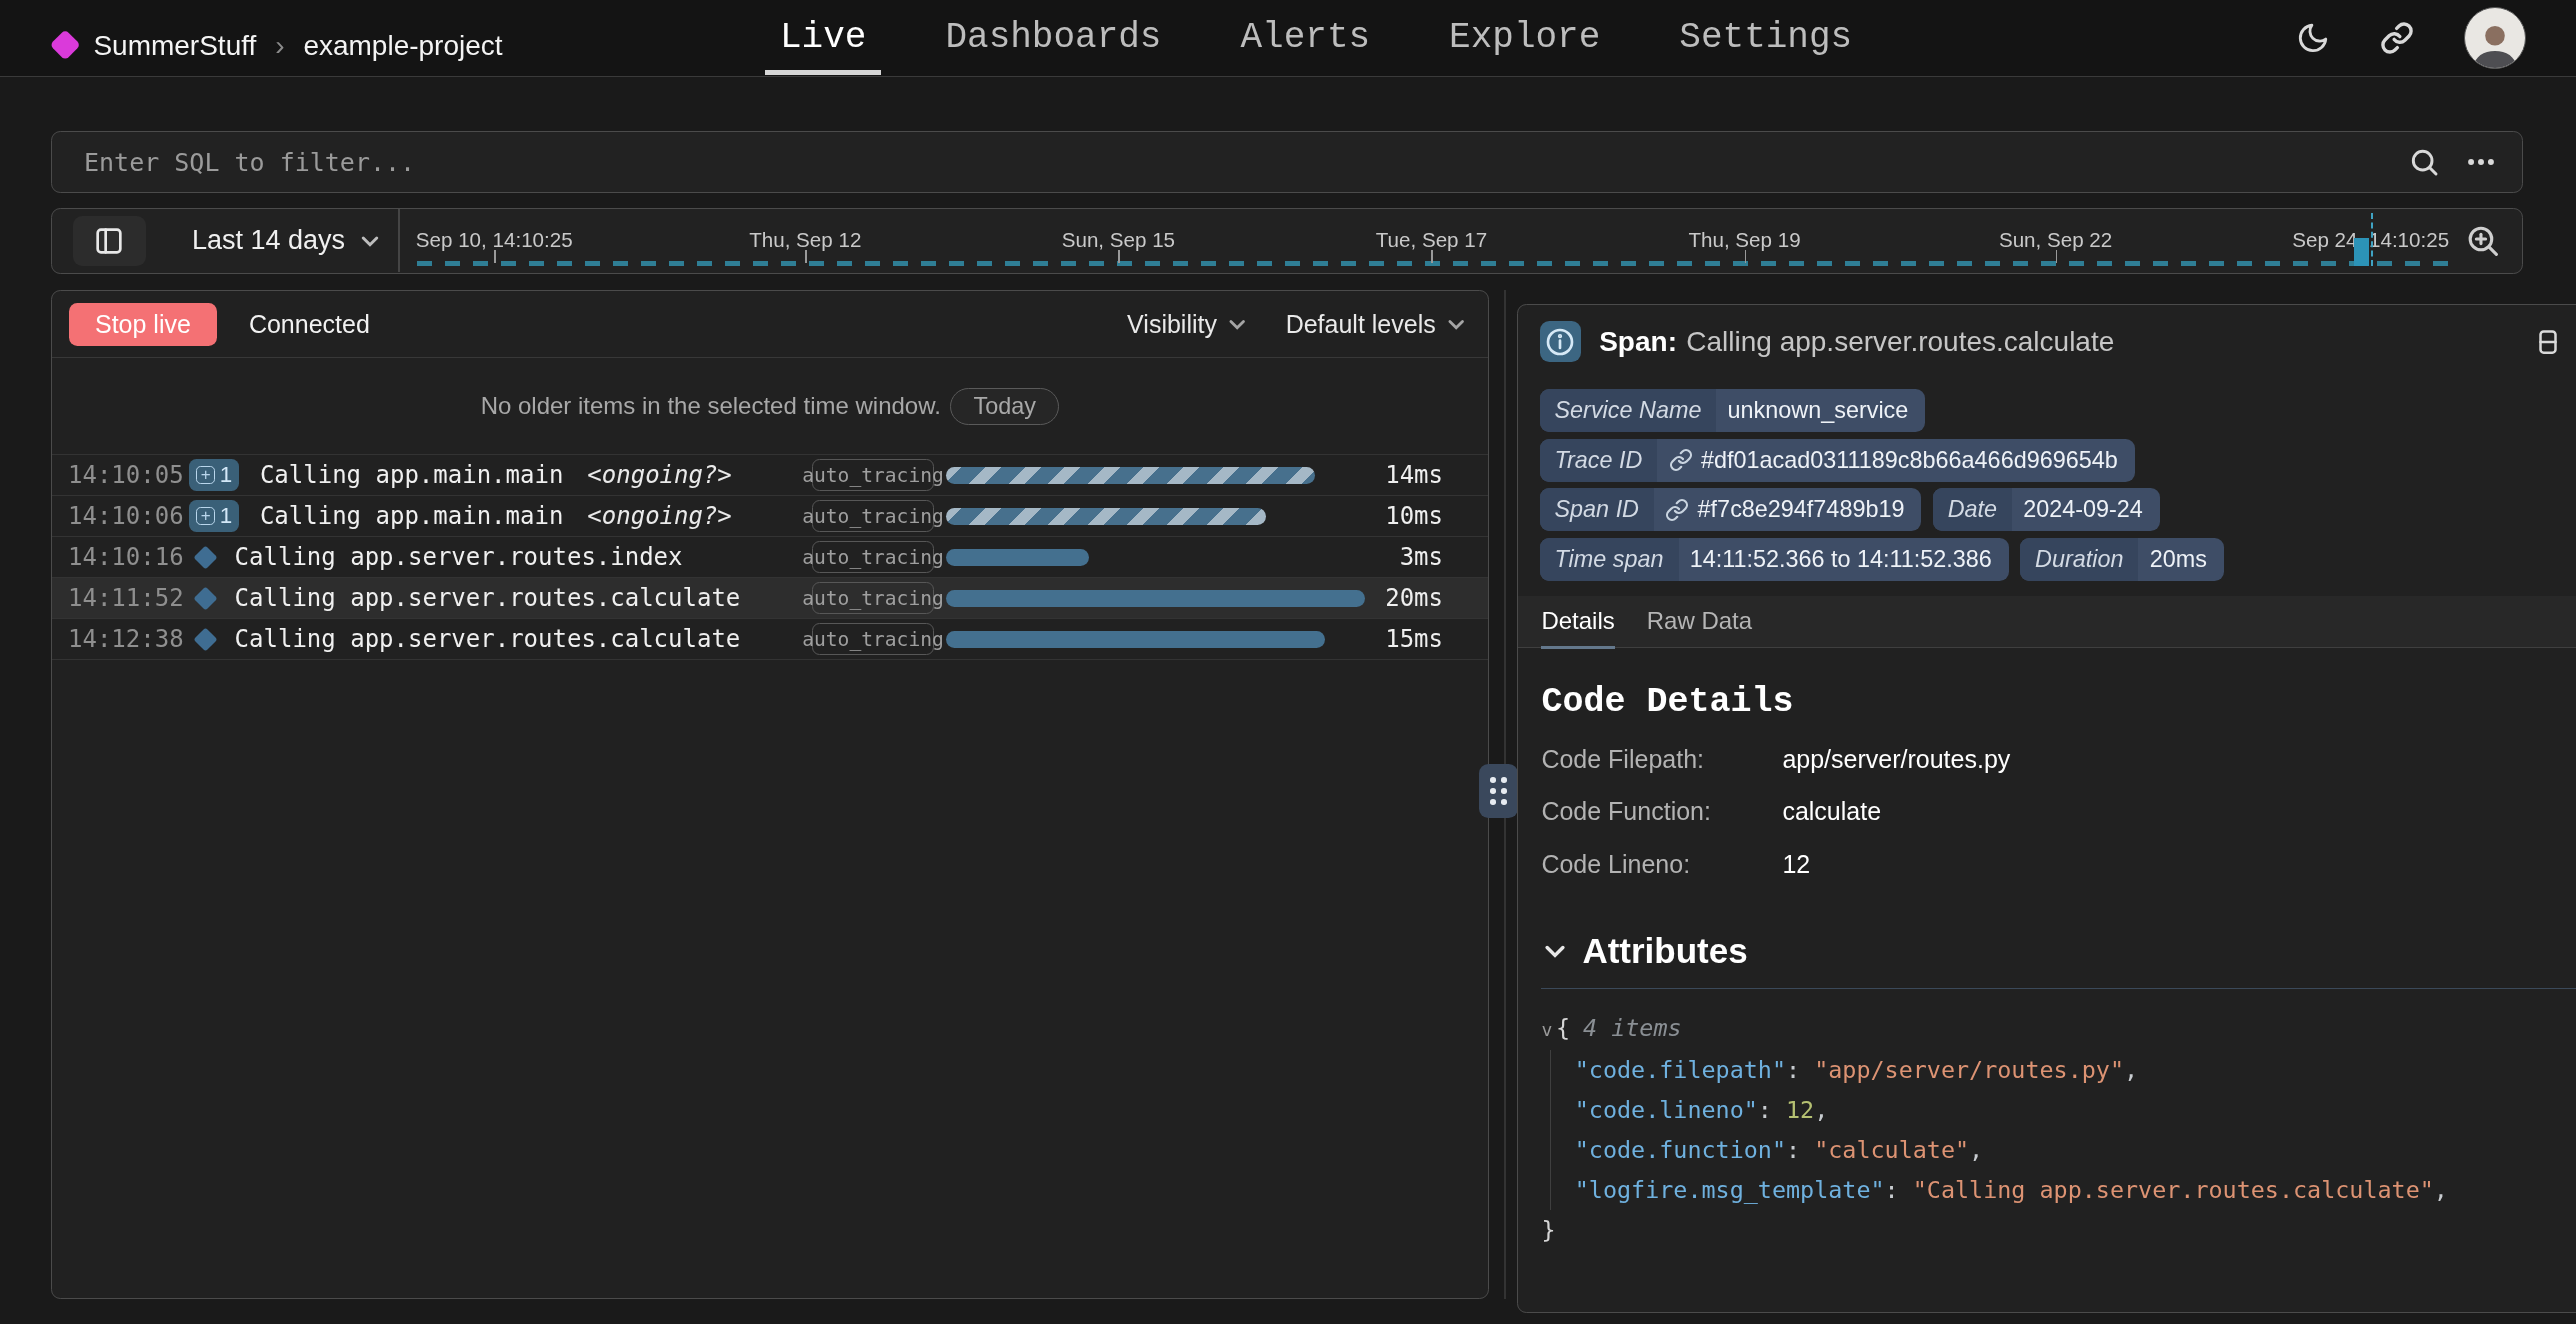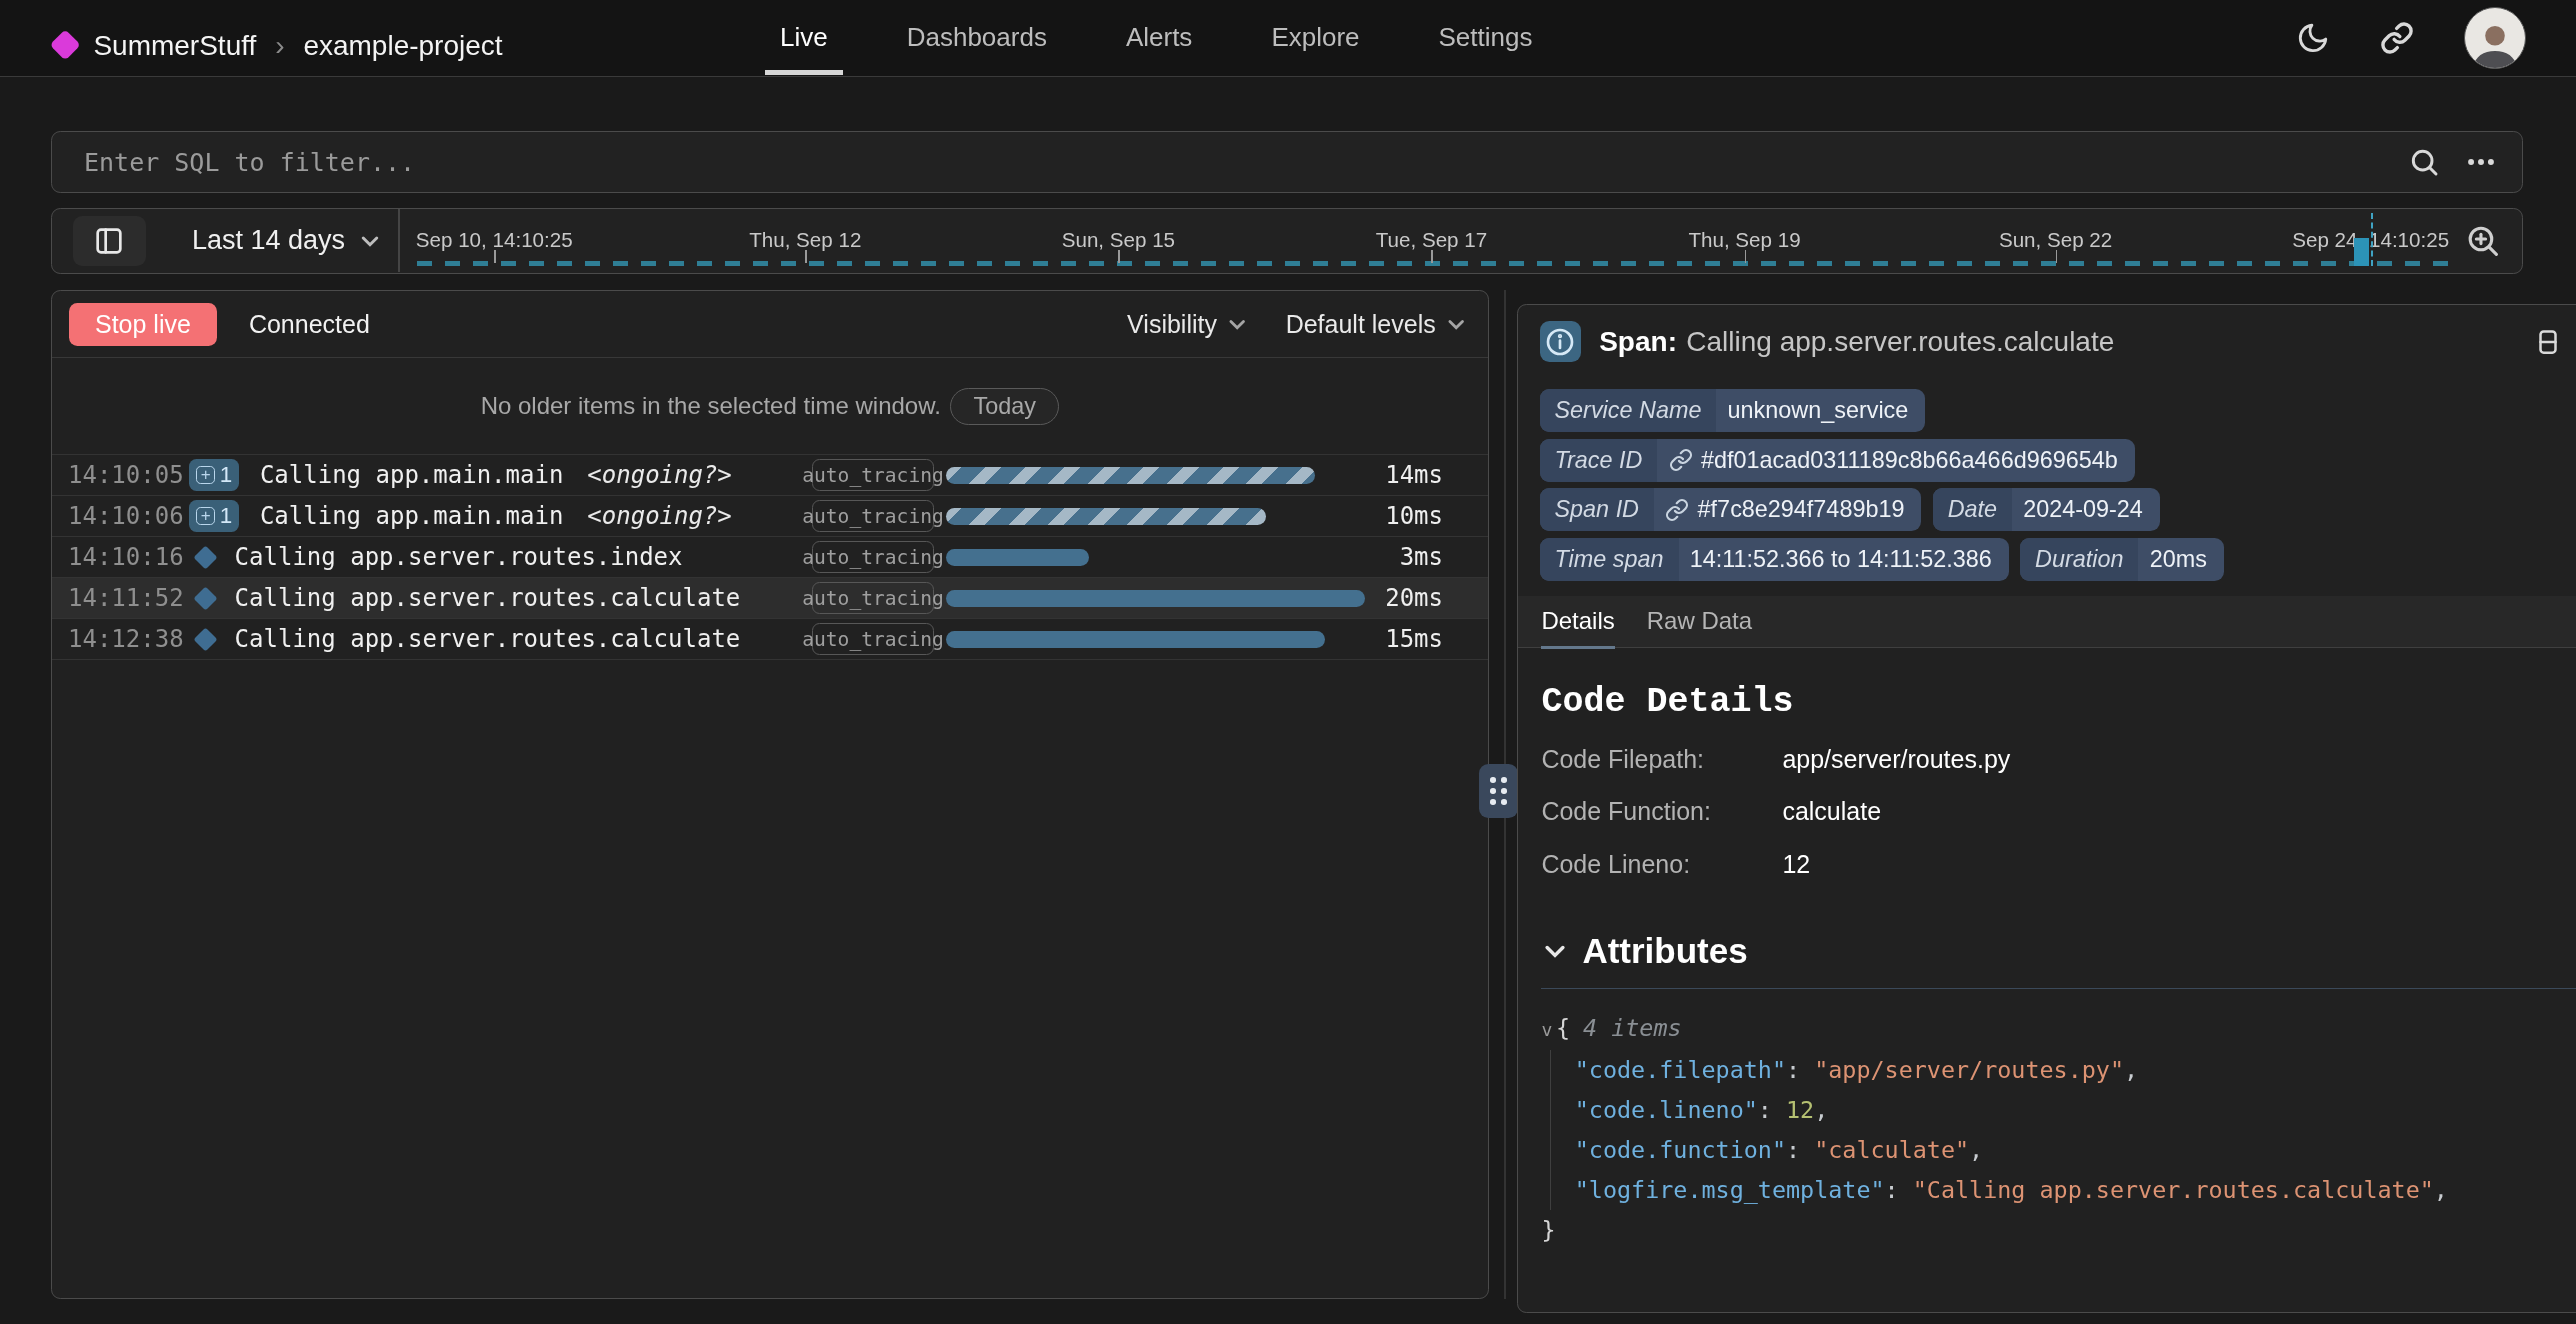--- a/index.html
+++ b/index.html
@@ -8,21 +8,21 @@
   .screen { position:relative; width:2576px; height:1324px; background:#1a1a1a; overflow:hidden; color:#e8e8e8; }
 
   
   .nav { position:absolute; left:0; top:0; width:100%; height:77px; background:#141414; border-bottom:1.9px solid #3a3a3a; }
   .brand-wrap { position:absolute; left:54px; top:8px; height:75px; display:flex; align-items:center; gap:17px; font-size:28px; }
   .logo-diamond { width:22.4px; height:22.4px; background:#da3ada; border-radius:4.7px; transform:rotate(45deg) ; }
   .brand { color:#f4f4f4; }
   .crumb-sep { color:#8b8b8b; font-size:28px; padding:0 1.9px; }
   .project { color:#f4f4f4; }
   .nav-tabs { position:absolute; left:780px; top:0; height:75px; display:flex; align-items:center; gap:79px; }
-  .tab { position:relative; height:75px; display:flex; align-items:center; font-size:26px; color:#bdbdbd; cursor:pointer; }
+  .tab { position:relative; height:75px; display:flex; align-items:center; font-size:36px; color:#bdbdbd; cursor:pointer;font-family:Liberation Mono, monospace; }
   .tab.active { color:#ffffff; }
   .tab.active::after { content:""; position:absolute; left:-15px; right:-15px; bottom:0; height:4.7px; background:#d6d6d6; }
   .nav-right { position:absolute; right:50px; top:0; height:75px; display:flex; align-items:center; gap:50px; }
   .icon-btn { background:none; border:none; color:#d9d9d9; cursor:pointer; display:flex; align-items:center; justify-content:center; }
   .avatar { width:62px; height:62px; border-radius:50%; background:#e9e7e3; overflow:hidden; display:flex; align-items:flex-end; justify-content:center; border:0.9px solid #555; cursor:pointer; }
 
   
   .filter-bar { position:absolute; left:51px; top:131px; width:2472px; height:62px; background:#222222; border:1.9px solid #4b4b4b; border-radius:9.3px; }
   .filter-input { position:absolute; left:0; top:0; width:100%; height:100%; background:transparent; border:none; outline:none; color:#e8e8e8; font-family:"DejaVu Sans Mono","Liberation Mono",monospace; font-size:25px; padding:0 150px 0 32px; }
   .filter-input::placeholder { color:#9b9b9b; }

